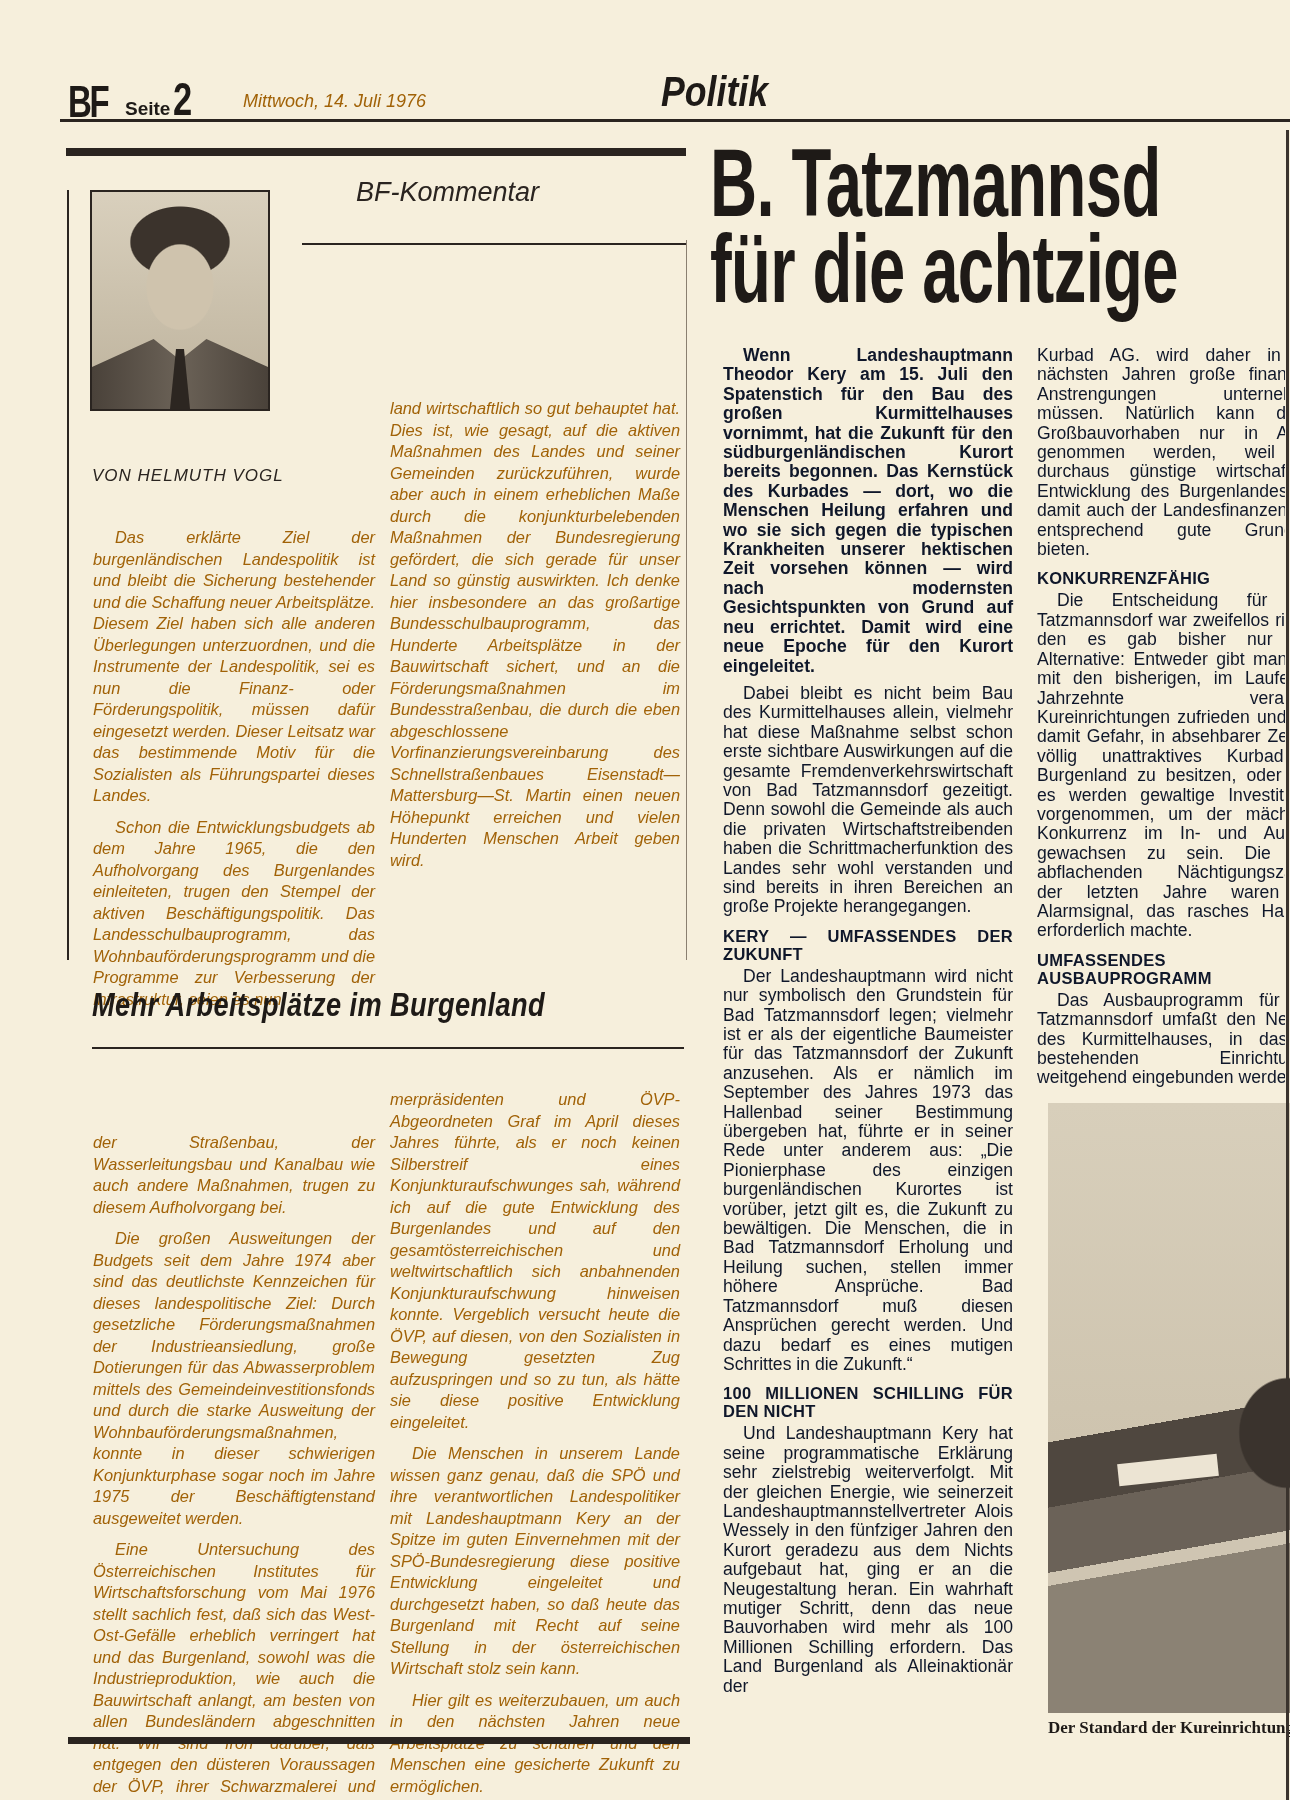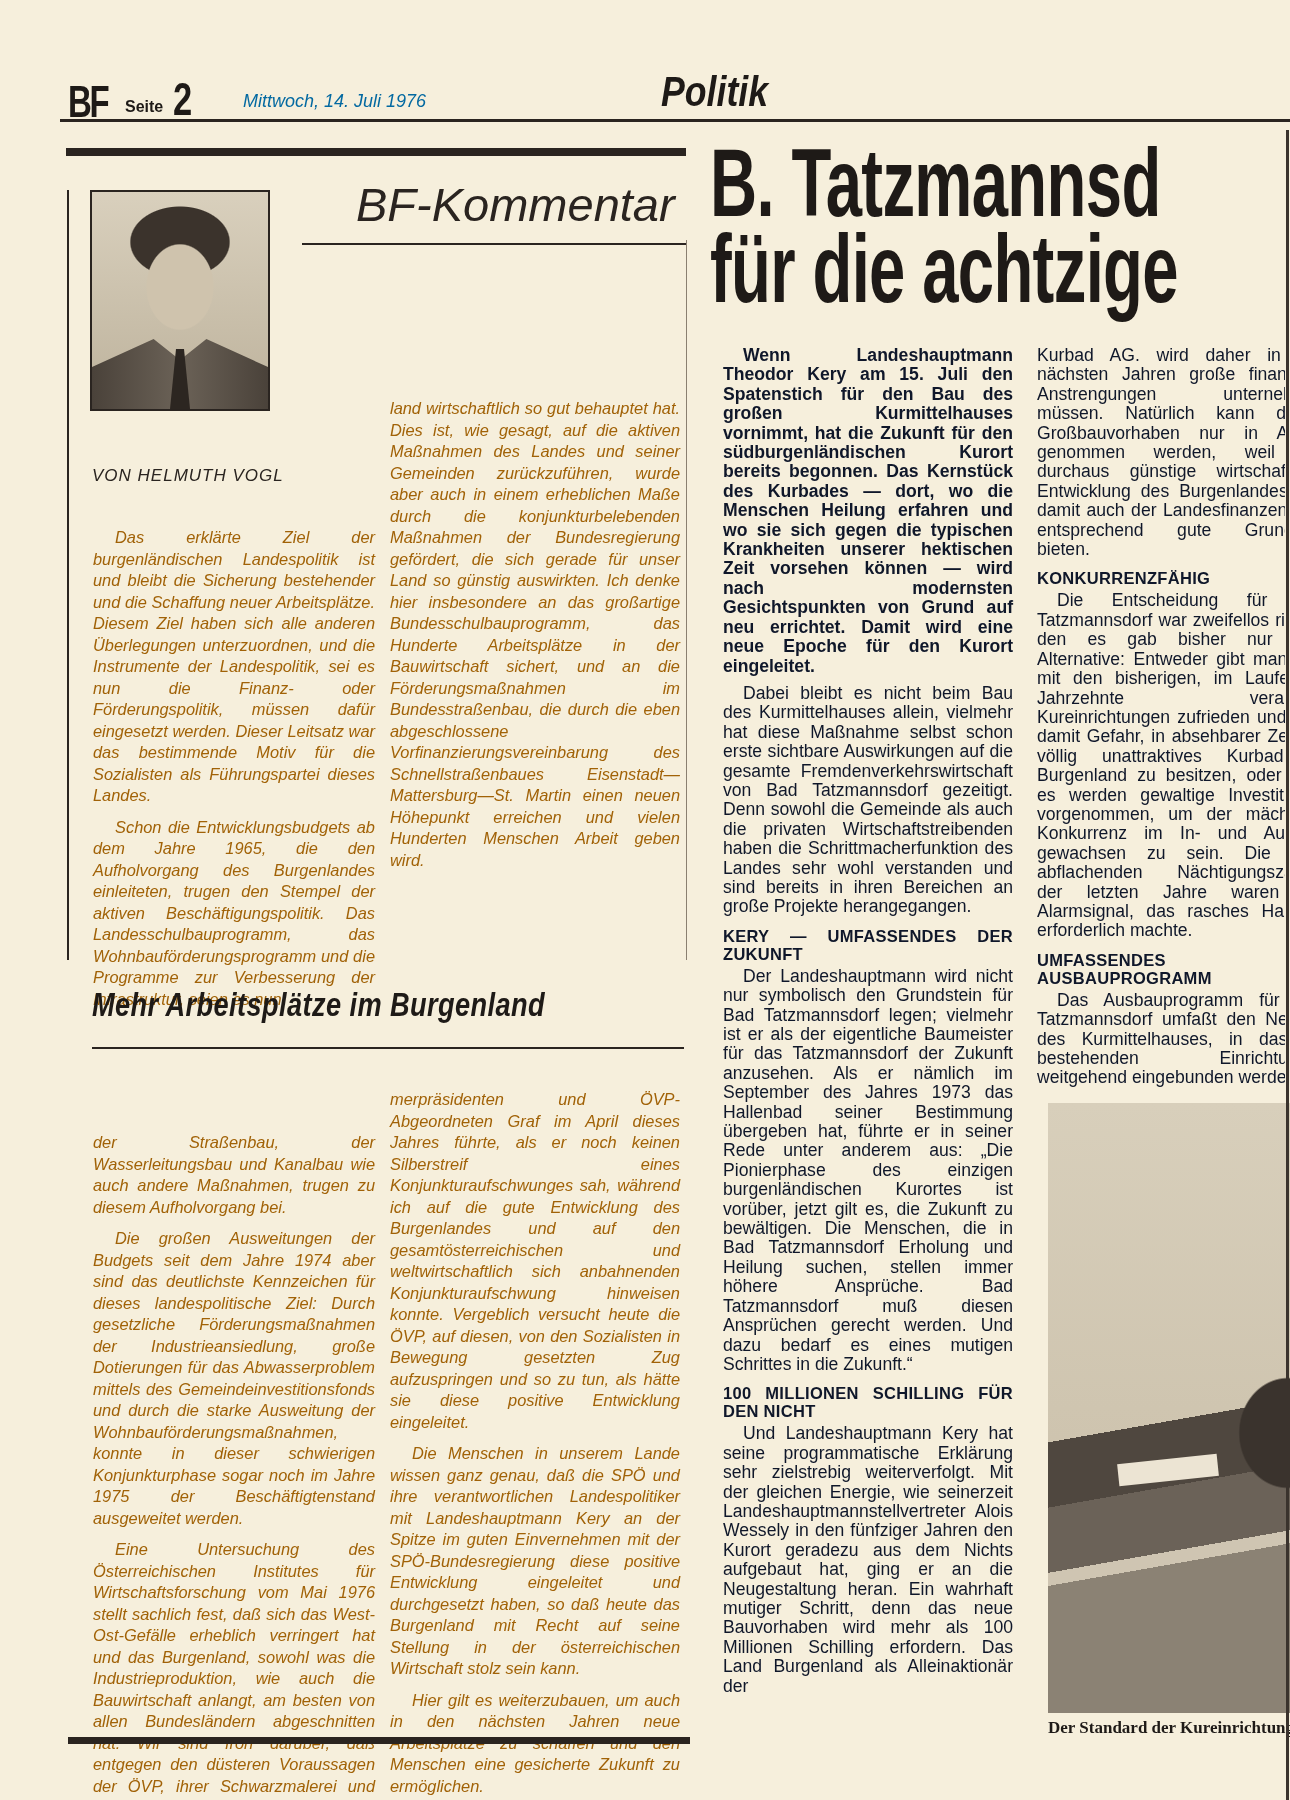--- a/index.html
+++ b/index.html
@@ -1,25 +1,25 @@
 <!DOCTYPE html>
 <html><head>
 <meta charset="utf-8">
 <style>
   html,body{margin:0;padding:0;}
   body{width:1290px;height:1800px;background:#f6efdc;position:relative;overflow:hidden;color:#2a2420;}
   .abs{position:absolute;}
   .masthead-bf{left:68px;top:80px;font-family:"Liberation Sans",sans-serif;font-weight:bold;font-size:44px;letter-spacing:-3px;transform:scaleX(0.75);transform-origin:left;color:#1e1a17;line-height:44px;}
-  .masthead-seite{left:125px;top:98px;font-family:"Liberation Sans",sans-serif;font-weight:bold;font-size:16px;color:#1e1a17;}
+  .masthead-seite{left:125px;top:98px;font-family:"Liberation Sans",sans-serif;font-weight:bold;font-size:19px;color:#1e1a17;}
   .masthead-num{left:173px;top:76px;font-family:"Liberation Sans",sans-serif;font-weight:bold;font-size:46px;transform:scaleX(0.75);transform-origin:left;color:#1e1a17;line-height:46px;}
-  .masthead-date{left:243px;top:91px;font-family:"Liberation Sans",sans-serif;font-style:italic;font-size:18px;color:#0369a1;}
+  .masthead-date{left:243px;top:91px;font-family:"Liberation Sans",sans-serif;font-style:italic;font-size:18px;color:#a16207;}
   .masthead-section{left:661px;top:68px;font-family:"Liberation Sans",sans-serif;font-weight:bold;font-style:italic;font-size:42px;color:#1e1a17;transform:scaleX(0.85);transform-origin:left;}
   .rule-top{left:60px;top:119px;width:1230px;height:3px;background:#2a2420;}
   .rule-thick{left:66px;top:148px;width:620px;height:8px;background:#2a2420;}
-  .kommentar-title{left:356px;top:177px;font-family:"Liberation Sans",sans-serif;font-style:italic;font-size:47px;color:#2a2420;}
+  .kommentar-title{left:356px;top:177px;font-family:"Liberation Sans",sans-serif;font-style:italic;font-size:27px;color:#2a2420;}
   .rule-kommentar{left:302px;top:243px;width:384px;height:2px;background:#2a2420;}
   .vline-left{left:67px;top:190px;width:2px;height:770px;background:#2a2420;}
   .vline-mid{left:686px;top:240px;width:1px;height:720px;background:#8a7f70;}
   .portrait{left:90px;top:190px;width:176px;height:217px;border:2px solid #2a2420;background:
     radial-gradient(ellipse 55px 70px at 88px 95px,#cfc3ad 0 60%,transparent 62%),
     radial-gradient(ellipse 70px 50px at 88px 50px,#3b332c 0 70%,transparent 72%),
     linear-gradient(180deg,#d9d0bd 0,#bdb29c 100%);overflow:hidden;}
   .portrait .suit{position:absolute;left:0;bottom:0;width:176px;height:70px;background:linear-gradient(90deg,#4a423a,#6b6257 50%,#4a423a);clip-path:polygon(0 40%,35% 0,50% 30%,65% 0,100% 40%,100% 100%,0 100%);}
   .portrait .tie{position:absolute;left:78px;bottom:0;width:20px;height:60px;background:#2c2621;clip-path:polygon(30% 0,70% 0,100% 100%,0 100%);}
   .byline{left:92px;top:466px;font-family:"Liberation Sans",sans-serif;font-style:italic;font-size:17px;letter-spacing:1px;color:#2a2420;}

